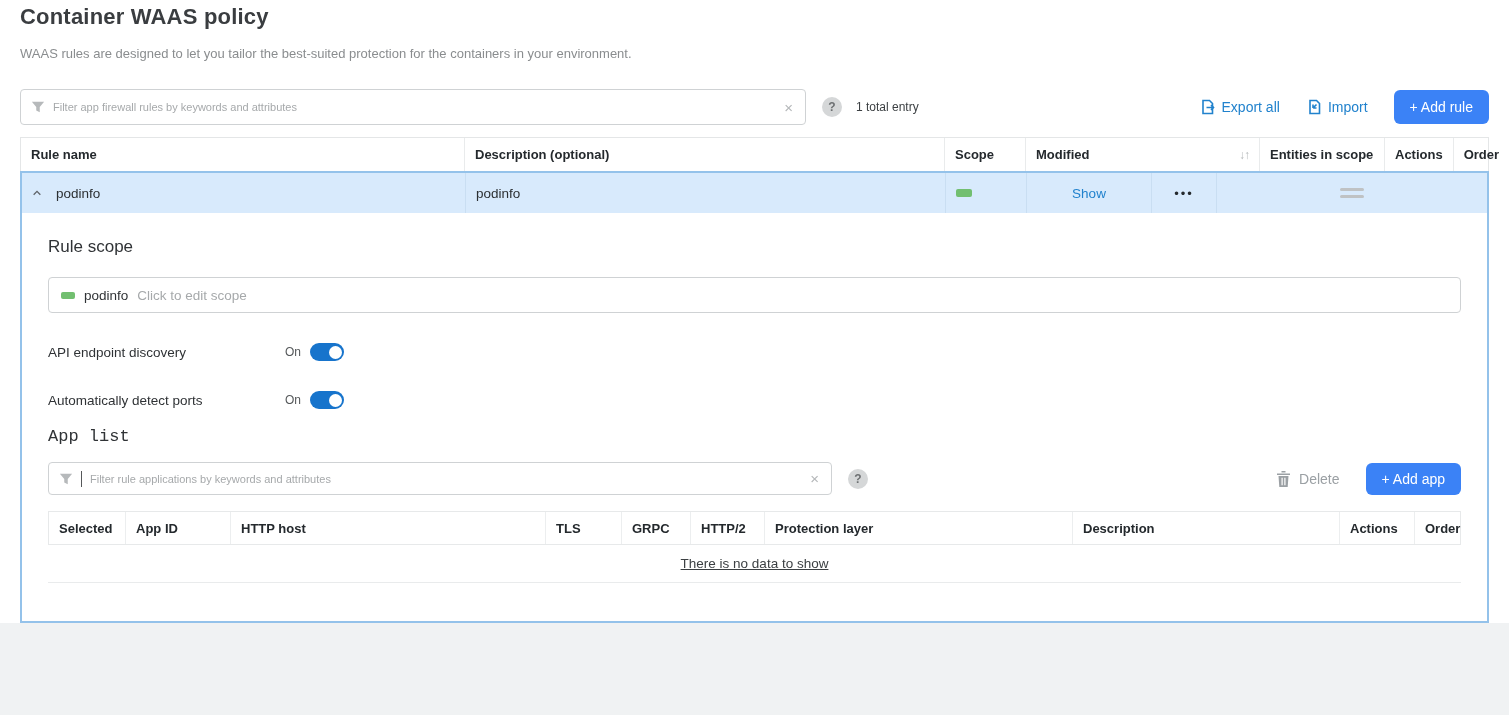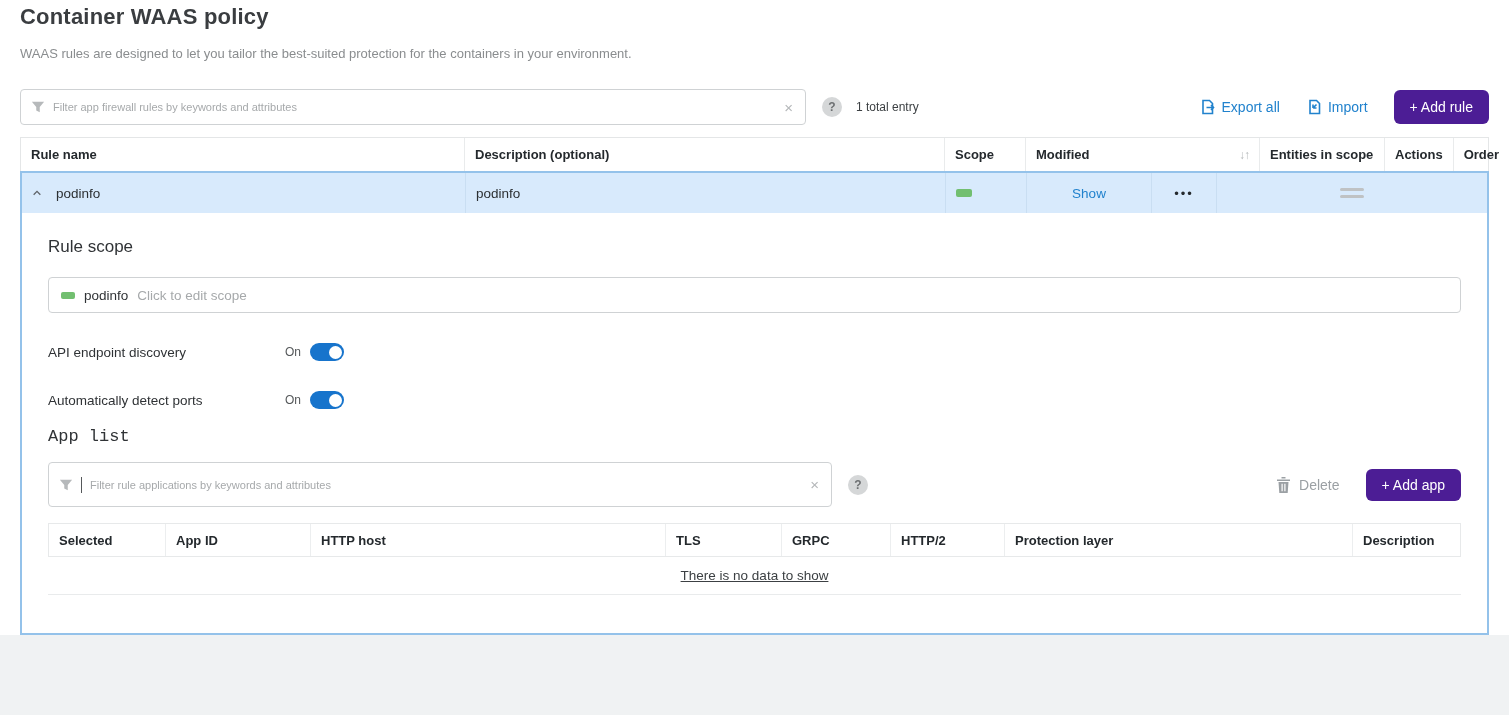--- a/index.html
+++ b/index.html
@@ -34,21 +34,21 @@
     font-size: 12px; font-weight: 700; display: inline-flex; align-items: center; justify-content: center;
     margin-left: 16px; flex: 0 0 auto; cursor: pointer;
   }
   .total-entries { font-size: 12px; color: #3c4043; margin-left: 14px; white-space: nowrap; }
   .spacer { flex: 1; }
   .link-btn {
     display: inline-flex; align-items: center; gap: 6px; background: none; border: none;
     color: #2182cd; font-size: 14px; font-family: inherit; cursor: pointer; margin-left: 26px;
   }
   .primary-btn {
-    background: #4c1d95; color: #ffffff; border: none; border-radius: 6px;
+    background: #3b82f6; color: #ffffff; border: none; border-radius: 6px;
     font-size: 14px; font-family: inherit; height: 34px; padding: 0 16px;
     margin-left: 26px; cursor: pointer; white-space: nowrap;
   }
 
   
   .rules-table { margin: 0 20px; }
   .rt-header {
     display: flex; align-items: stretch; height: 34px;
     border: 1px solid #e4e6e7; border-bottom: none;
     font-size: 13px; font-weight: 700; color: #24292d;
@@ -97,34 +97,34 @@
   .toggle-state { font-size: 12px; color: #55585a; margin-right: 9px; }
   .toggle-pill {
     width: 34px; height: 18px; border-radius: 9px; background: #1774cc;
     display: inline-flex; align-items: center; justify-content: flex-end; padding: 0 2.5px;
     cursor: pointer;
   }
   .toggle-pill .knob { width: 13px; height: 13px; border-radius: 50%; background: #ffffff; }
 
   .app-list-title { margin-top: 18px; font-family: Liberation Mono, monospace; }
   .app-toolbar { display: flex; align-items: center; margin-top: 16px; }
-  .app-toolbar .filter-box { width: 784px; height: 45px; }
+  .app-toolbar .filter-box { width: 784px; height: 33px; }
   .text-cursor { width: 1px; height: 16px; background: #55585a; flex: 0 0 auto; }
   .delete-btn {
     display: inline-flex; align-items: center; gap: 8px; background: none; border: none;
     color: #9ba0a4; font-size: 14px; font-family: inherit; cursor: pointer;
   }
   .app-toolbar .primary-btn { margin-left: 26px; height: 32px; }
 
   
   .apps-table { margin-top: 16px; }
   .at-header {
     display: flex; align-items: stretch; height: 34px;
     border: 1px solid #e7e9ea; border-bottom: 1px solid #e7e9ea;
-    font-size: 13px; font-weight: 700; color: #24292d; gap: 40px;
+    font-size: 13px; font-weight: 700; color: #24292d;
   }
   .at-header .cell { display: flex; align-items: center; padding: 0 10px; border-left: 1px solid #eceeef; }
   .at-header .cell:first-child { border-left: none; }
   .acol-selected   { flex: 0 0 76px; }
   .acol-appid      { flex: 0 0 105px; }
   .acol-host       { flex: 0 0 315px; text-align: center; }
   .acol-tls        { flex: 0 0 76px; }
   .acol-grpc       { flex: 0 0 69px; }
   .acol-http2      { flex: 0 0 74px; }
   .acol-protection { flex: 0 0 308px; }

